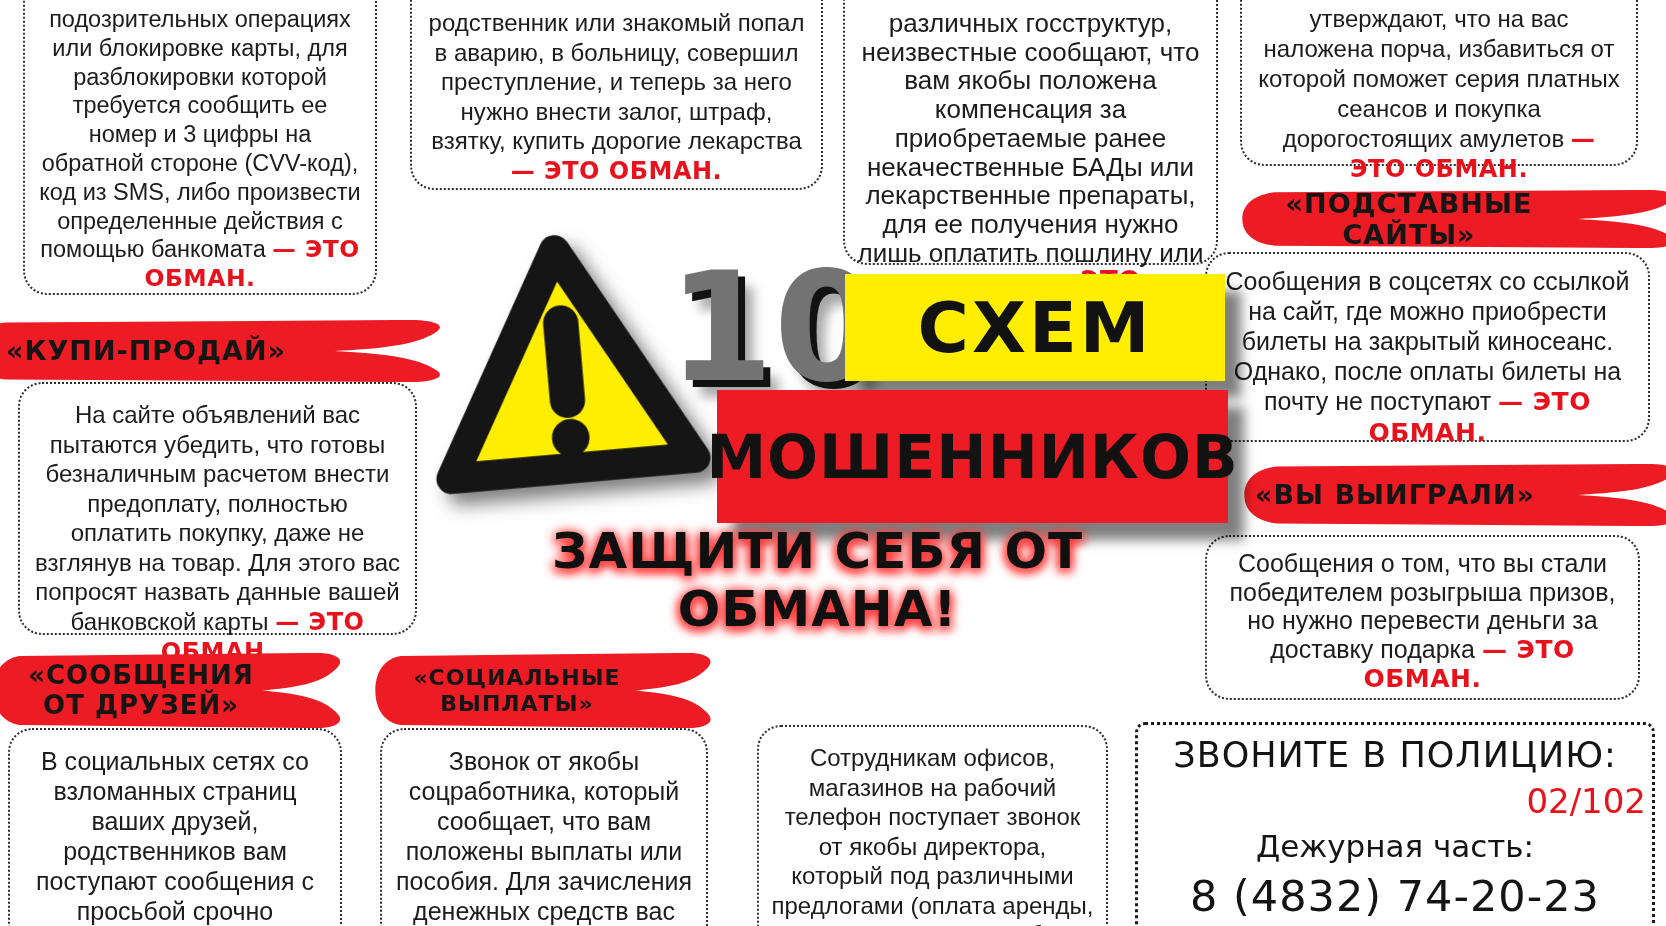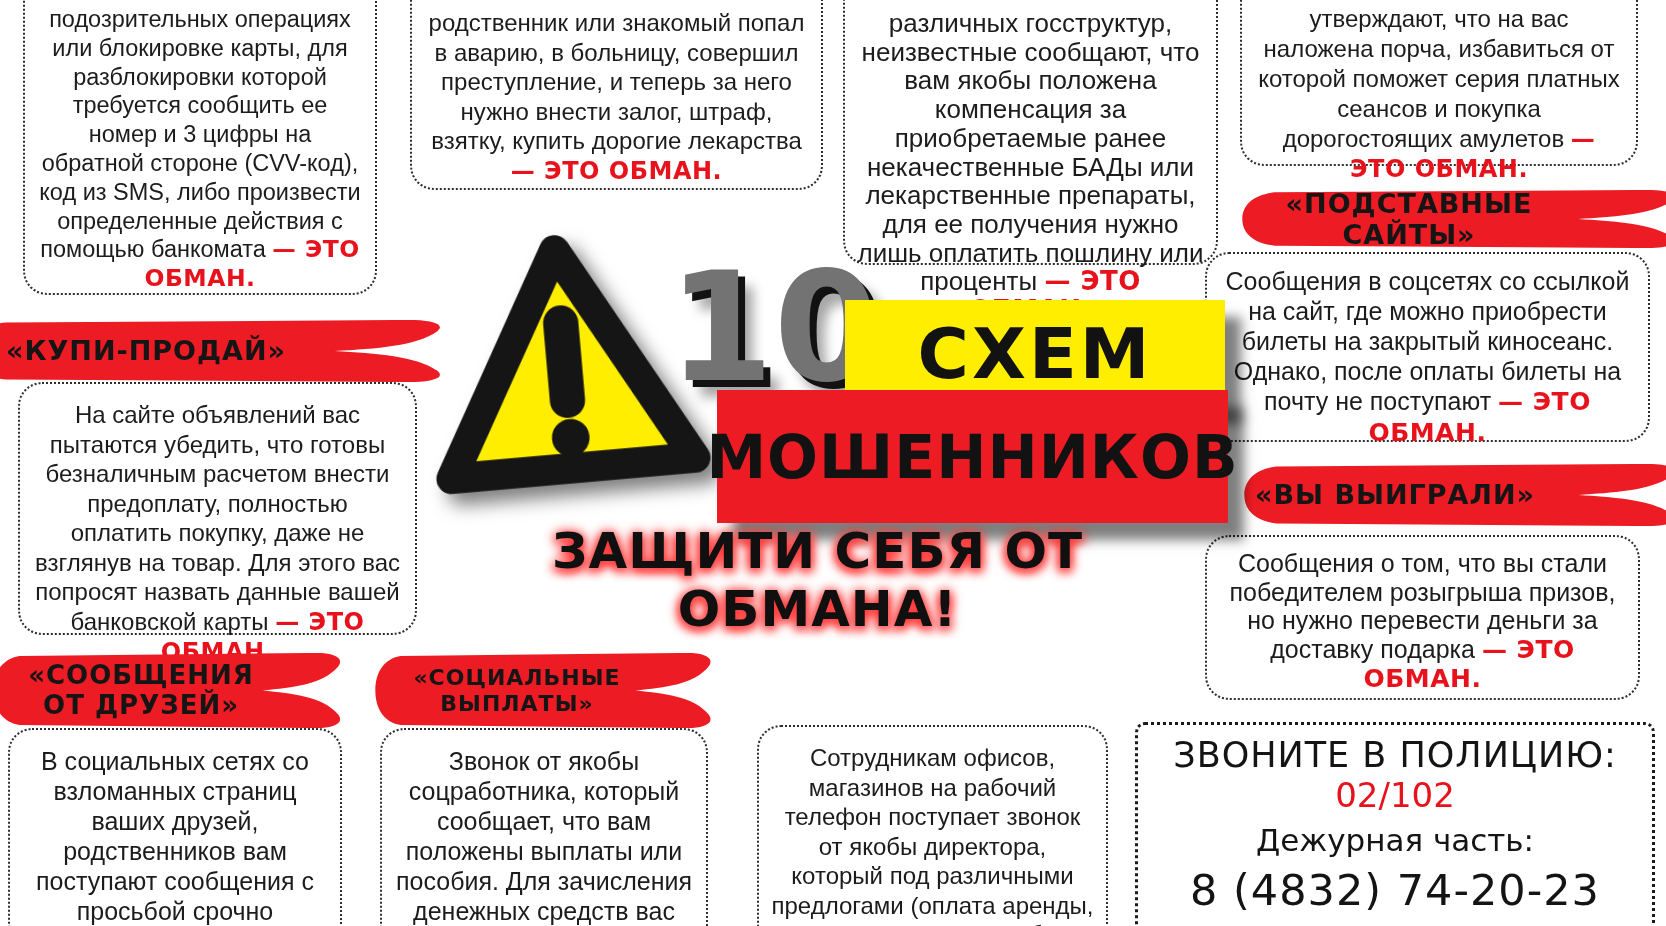--- a/index.html
+++ b/index.html
@@ -28,21 +28,21 @@
   #b8 .cardtext{font-size:24px;line-height:30px;}
   #b9{left:1205px;top:252px;width:445px;height:190px;padding:12px 16px 0 16px;}
   #b9 .cardtext{font-size:25px;line-height:30px;}
   #b10{left:1205px;top:535px;width:435px;height:165px;padding:12px 14px 0 14px;}
   #b10 .cardtext{font-size:25px;line-height:28.5px;}
 
   
   #b11{left:1135px;top:722px;width:520px;height:240px;border:3px dotted #1a1a1a;border-radius:10px;padding:8px 6px 0 6px;text-align:center;}
   .pline{font-family:"DejaVu Sans",sans-serif;font-weight:normal;color:#141414;}
   #p-title{font-size:35px;letter-spacing:1px;margin-top:2px;}
-  #p-num{font-size:34px;color:#e8121c;}
+  #p-num{font-size:34px;color:#e8121c;margin-top:6px;text-align:right;}
   #p-duty{font-size:31px;margin-top:7px;}
   #p-phone{font-size:43px;margin-top:7px;letter-spacing:1px;}
   #p-rem{font-size:34px;margin-top:6px;}
   #p-rem .lead{color:#e8121c;}
   #p-rem .rest{color:#141414;}
 
   
   .ribbon{position:absolute;display:flex;align-items:center;justify-content:center;}
   .ribbon svg{position:absolute;left:0;top:0;width:100%;height:100%;}
   .rlabel{position:relative;font-family:"DejaVu Sans",sans-serif;font-weight:bold;color:#151515;text-align:center;letter-spacing:1px;line-height:1.15;}
@@ -55,21 +55,21 @@
   #r4{left:737px;top:660px;width:395px;height:70px;}
   #r4 .rlabel{font-size:25px;margin-right:50px;}
   #r5{left:1238px;top:190px;width:452px;height:58px;}
   #r5 .rlabel{font-size:27px;margin-right:110px;}
   #r6{left:1240px;top:464px;width:450px;height:62px;}
   #r6 .rlabel{font-size:27px;margin-right:140px;}
 
   
   #tri{position:absolute;left:423px;top:203px;width:282px;height:315px;transform:rotate(-5deg);filter:drop-shadow(10px 12px 9px rgba(0,0,0,.5));}
   #bignum{position:absolute;left:668px;top:252px;width:180px;font-family:"DejaVu Sans",sans-serif;font-weight:bold;font-size:152px;line-height:1;color:#737373;text-shadow:7px 7px 0 #121212,15px 17px 12px rgba(0,0,0,.35);}
-  #ybox{position:absolute;left:845px;top:300px;width:380px;height:107px;background:#ffee00;box-shadow:16px 17px 11px rgba(0,0,0,.5);display:flex;align-items:center;justify-content:center;}
+  #ybox{position:absolute;left:845px;top:274px;width:380px;height:107px;background:#ffee00;box-shadow:16px 17px 11px rgba(0,0,0,.5);display:flex;align-items:center;justify-content:center;}
   #ybox span{font-family:"DejaVu Sans",sans-serif;font-weight:bold;font-size:70px;color:#121212;letter-spacing:3px;}
   #rbox{position:absolute;left:717px;top:390px;width:511px;height:133px;background:#ed1c24;box-shadow:16px 17px 11px rgba(0,0,0,.5);display:flex;align-items:center;justify-content:center;}
   #rbox span{font-family:"DejaVu Sans",sans-serif;font-weight:bold;font-size:60px;color:#121212;letter-spacing:1px;}
   #slogan{position:absolute;left:435px;top:522px;width:765px;text-align:center;font-family:"DejaVu Sans",sans-serif;font-weight:bold;font-size:50px;color:#101010;letter-spacing:1px;text-shadow:0 0 12px rgba(255,45,45,.95),3px 4px 10px rgba(255,70,70,.85),-3px 4px 10px rgba(255,70,70,.85);}
 </style>
 </head>
 <body>
 
 <div id="poster">
 

